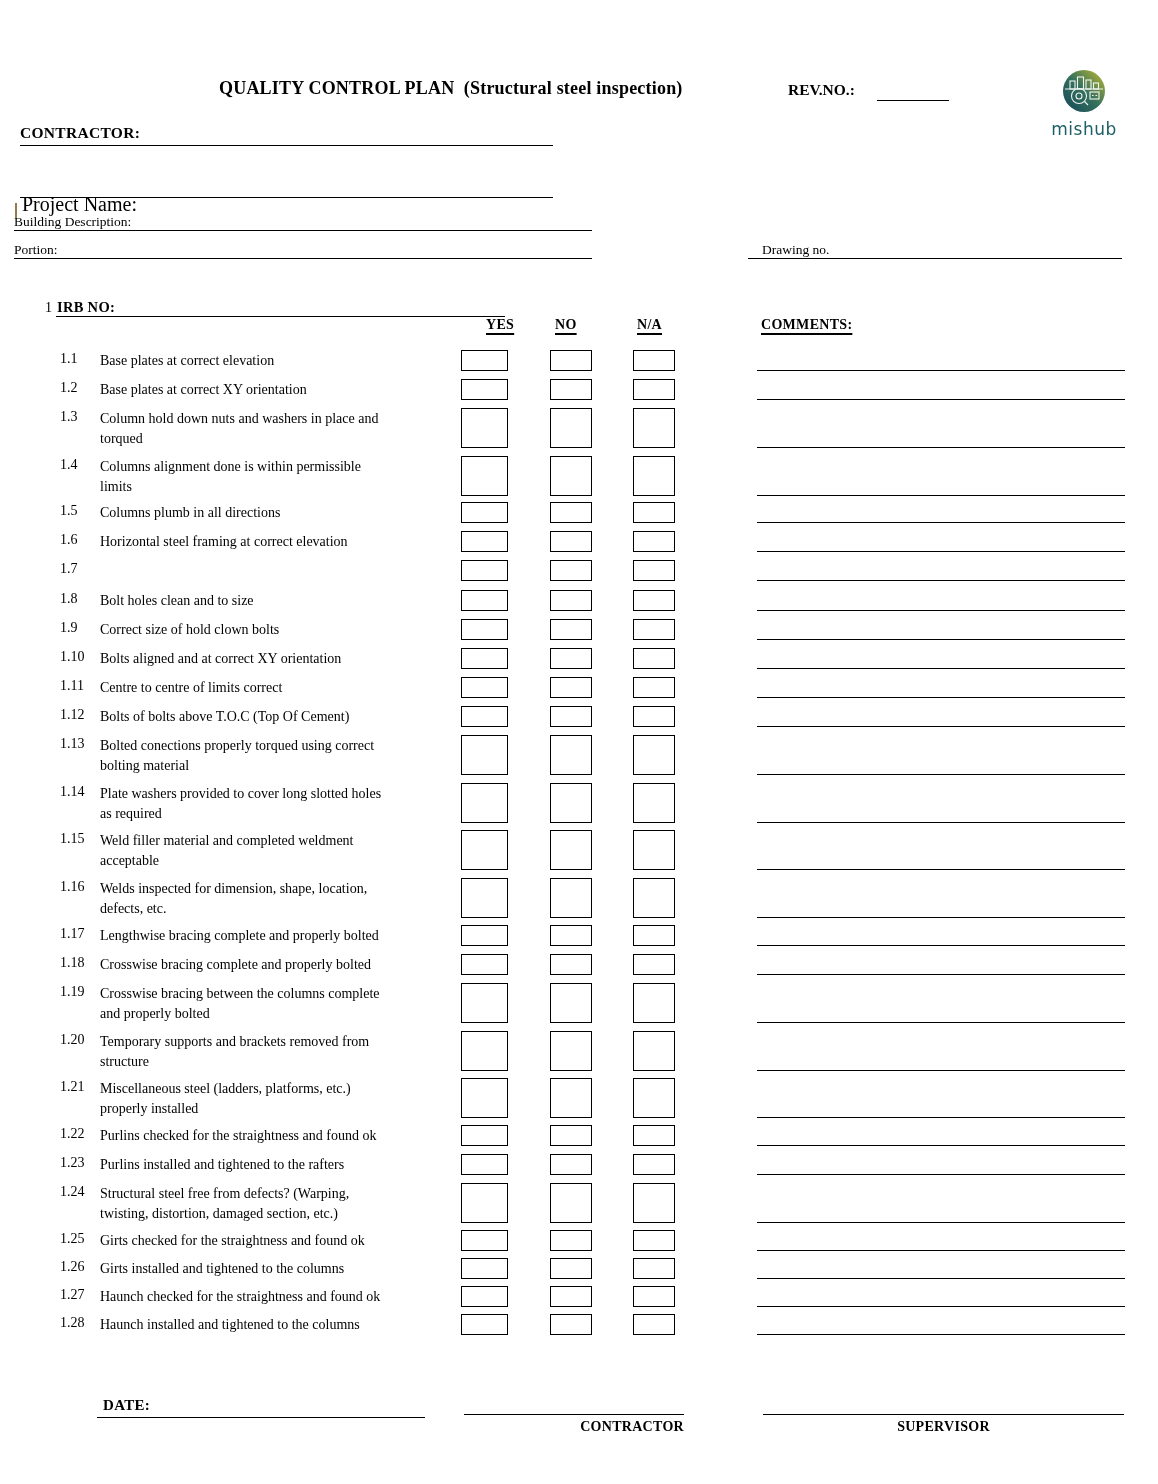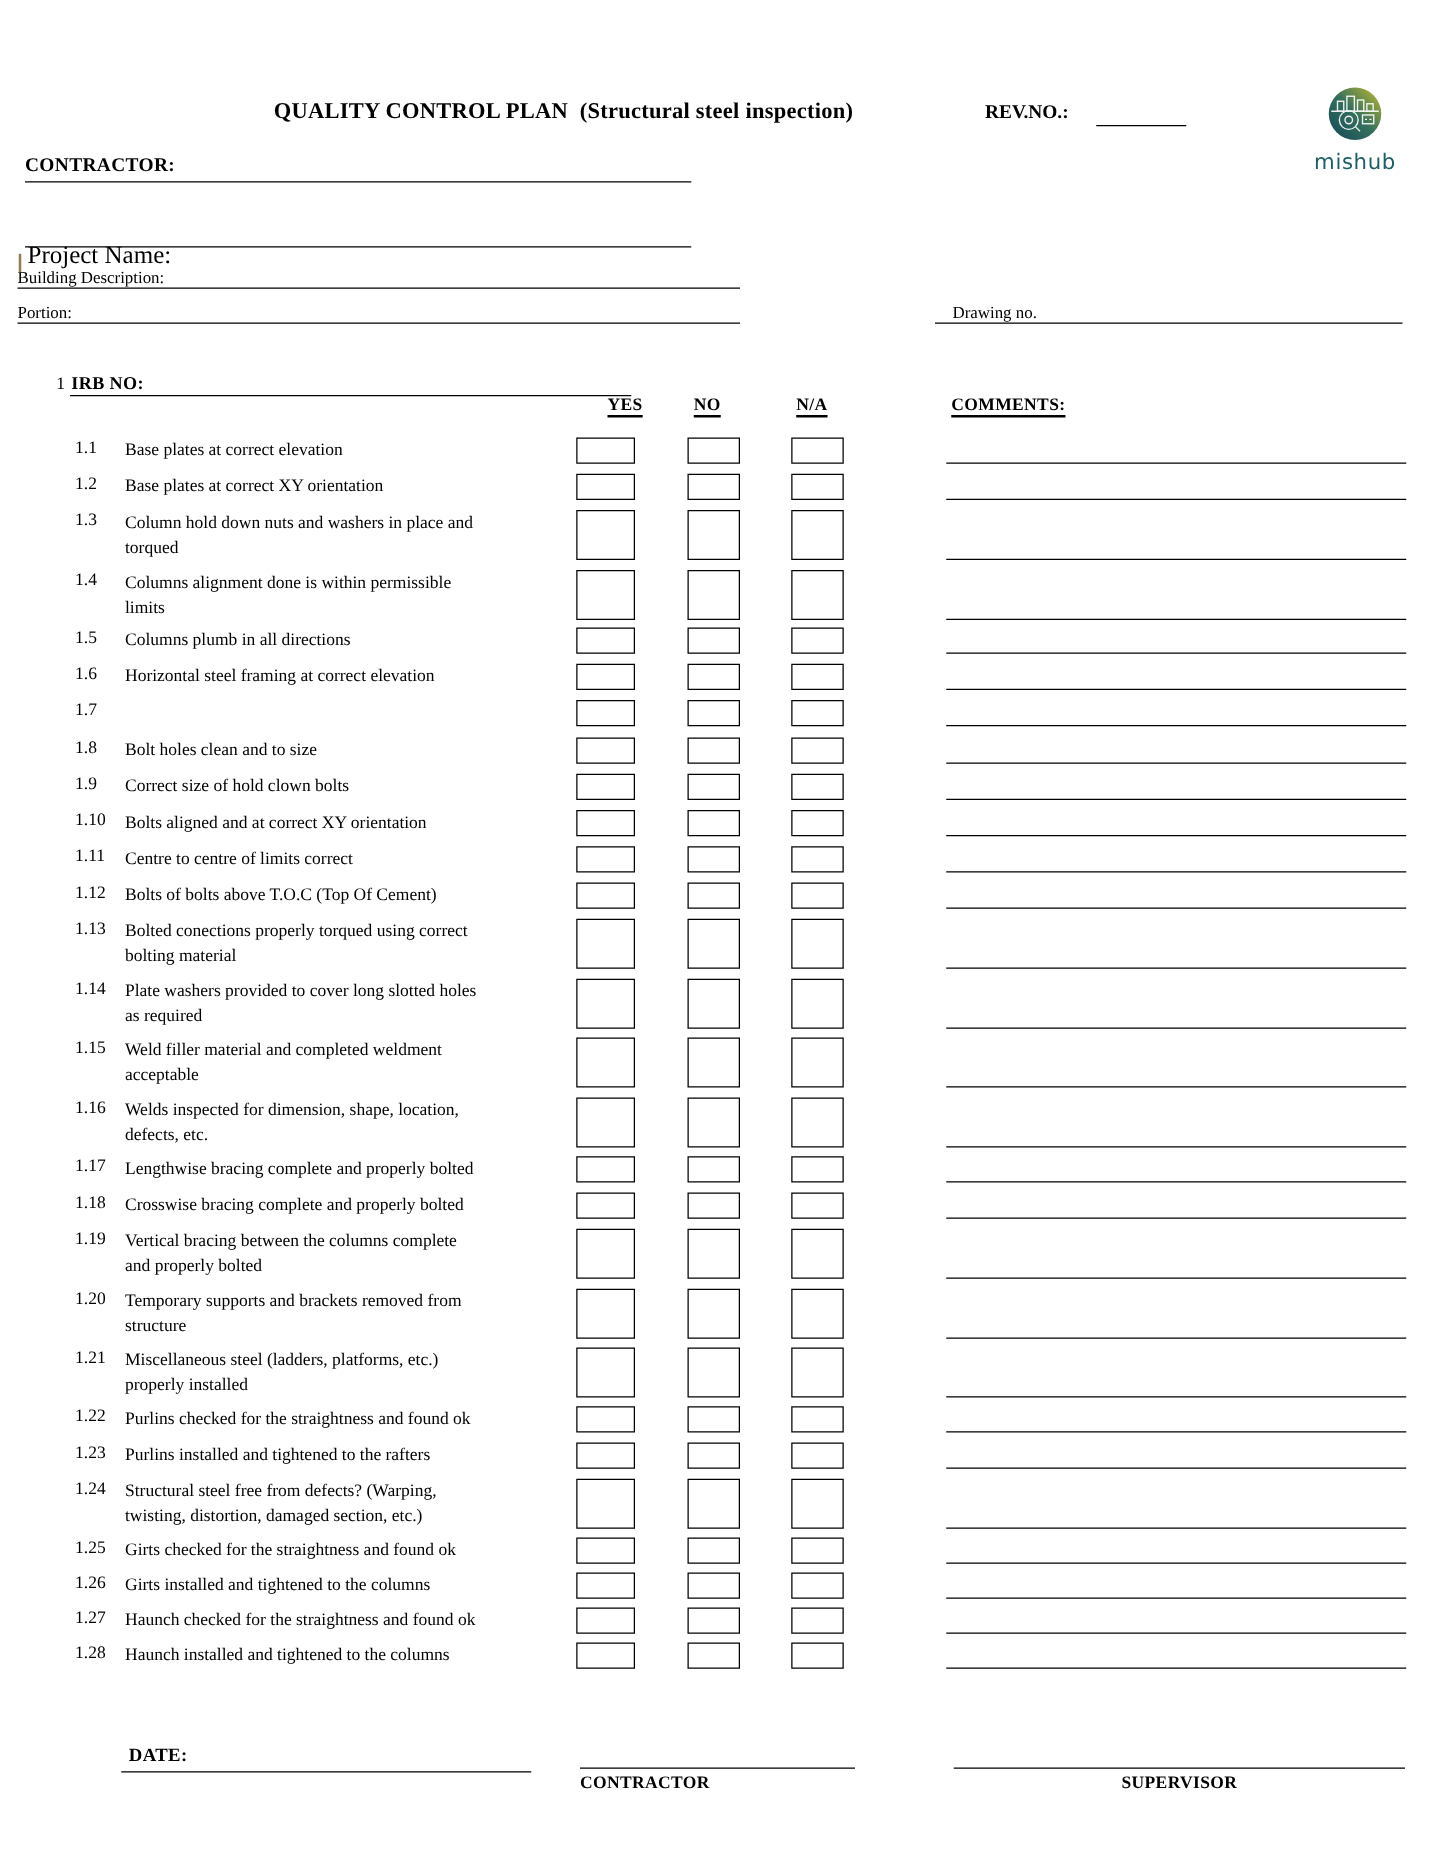--- a/index.html
+++ b/index.html
@@ -54,21 +54,21 @@
   .cb-yes{left:461px;width:47px;}
   .cb-no{left:550px;width:42px;}
   .cb-na{left:633px;width:42px;}
   .row.double .cb{height:40px;}
   .comment-line{position:absolute;left:757px;width:368px;border-bottom:1.6px solid #000;height:0;top:20px;}
   .row.double .comment-line{top:39px;}
 
   #date-label{left:103px;top:1397px;font-size:15px;font-weight:bold;letter-spacing:.3px;}
   #date-line{left:97px;top:1417px;width:328px;}
   #contractor-sign-line{left:464px;top:1414px;width:220px;}
-  #contractor-sign-label{left:464px;top:1419px;width:220px;text-align:left;font-size:14px;font-weight:bold;letter-spacing:.3px;}
+  #contractor-sign-label{left:464px;top:1419px;width:220px;text-align:right;font-size:14px;font-weight:bold;letter-spacing:.3px;}
   #supervisor-sign-line{left:763px;top:1414px;width:361px;}
   #supervisor-sign-label{left:763px;top:1419px;width:361px;text-align:center;font-size:14px;font-weight:bold;letter-spacing:.3px;}
 </style>
 </head>
 <body>
 
 <div id="page">
 
   <div class="abs" id="title-line">
     <span>QUALITY CONTROL PLAN</span>&nbsp;&nbsp;<span>(Structural steel inspection)</span>
@@ -292,21 +292,21 @@
       <span class="row-num">1.18</span>
       <span class="row-text">Crosswise bracing complete and properly bolted</span>
       <span class="cb cb-yes"></span>
       <span class="cb cb-no"></span>
       <span class="cb cb-na"></span>
       <span class="comment-line"></span>
     </div>
 
     <div class="row double" style="top: 983px;">
       <span class="row-num">1.19</span>
-      <span class="row-text">Vertical bracing between the columns complete
+      <span class="row-text">Crosswise bracing between the columns complete
 and properly bolted</span>
       <span class="cb cb-yes"></span>
       <span class="cb cb-no"></span>
       <span class="cb cb-na"></span>
       <span class="comment-line"></span>
     </div>
 
     <div class="row double" style="top: 1031px;">
       <span class="row-num">1.20</span>
       <span class="row-text">Temporary supports and brackets removed from

